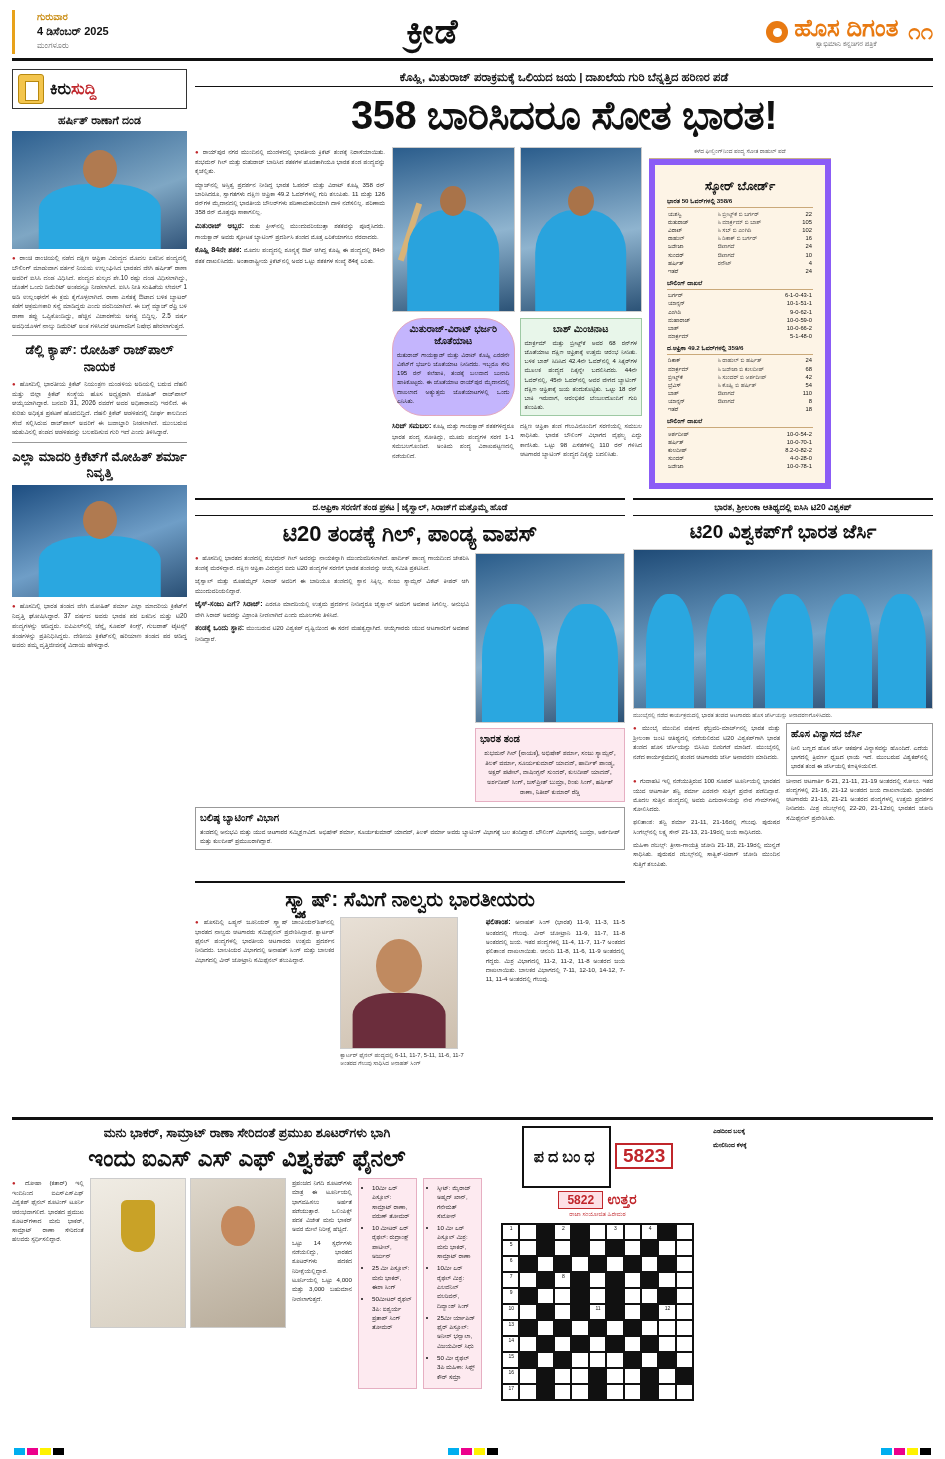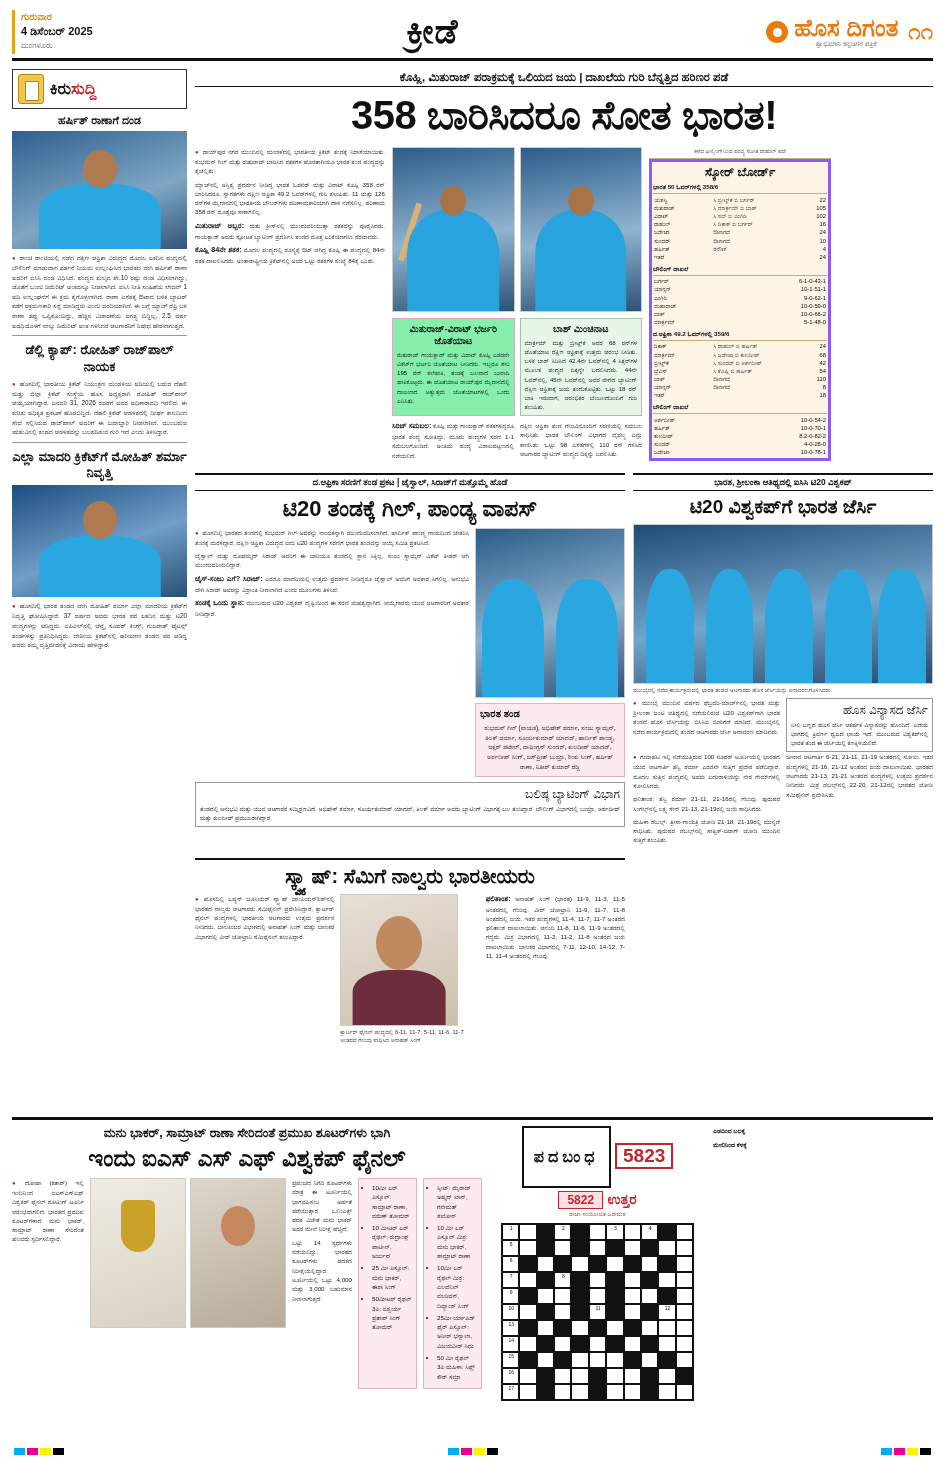--- a/index.html
+++ b/index.html
@@ -9,21 +9,21 @@
     background: #ffffff;
     font-family: "Liberation Sans", sans-serif;
     color: #111;
     overflow: hidden;
   }
   .page { position: relative; width: 945px; height: 1459px; padding: 10px 12px; }
 
   
   .masthead { display: flex; align-items: center; justify-content: space-between;
               border-bottom: 3px solid #111; padding-bottom: 4px; }
-  .mh-left { width: 170px; display: flex; align-items: flex-start; gap: 6px; }
+  .mh-left { width: 170px; display: flex; align-items: flex-start; gap: 22px; }
   .mh-left .bar { width: 3px; height: 44px; background: #e8a21a; }
   .mh-left .dt { font-size: 9px; line-height: 1.45; color: #333; }
   .mh-left .dt .day { color: #c8890c; font-weight: bold; font-size: 9.5px; }
   .mh-left .dt .date { font-weight: bold; font-size: 11px; color:#111; }
   .mh-left .dt .city { font-size: 8px; color:#666; }
   .mh-title { flex: 1; text-align: center; font-size: 34px; font-weight: bold;
               letter-spacing: 1px; color:#111; }
   .mh-right { width: 250px; display:flex; align-items:center; justify-content:flex-end; gap:6px; }
   .mh-right .logo-dot { width: 22px; height: 22px; border-radius: 50%; background:#e87a12;
                         display:flex; align-items:center; justify-content:center; }
@@ -77,29 +77,29 @@
   .ph { flex:1; height:165px; border:1px solid #ccc; position:relative; overflow:hidden;
         background:linear-gradient(170deg,#2b5d8c,#8fb4cf 55%,#2c5377); }
   .ph .player { position:absolute; bottom:0; left:50%; transform:translateX(-50%);
                 width:76%; height:62%; background:#29a3dd; border-radius:42% 42% 0 0; }
   .ph .pface { position:absolute; bottom:58%; left:50%; transform:translateX(-50%);
                width:26px;height:30px;border-radius:50%;background:#a97349;}
   .ph .bat { position:absolute; bottom:30%; left:12%; width:6px;height:60px;background:#d8b377;
              transform:rotate(18deg); }
   .boxes-row { display:flex; gap:5px; margin-top:6px; }
   .bx { flex:1; border:1px solid #aaa; padding:4px; }
-  .bx.pink { background:#86efac; border-color:#e3a8be; }
+  .bx.pink { background:#c4b5fd; border-color:#e3a8be;border-radius:31px; }
   .bx.green { background:#e8f6ea; border-color:#9ec9a4; }
   .bx h4 { margin:0 0 3px; font-size:9.5px; text-align:center; font-weight:bold; }
   .bx p { margin:0; font-size:6.1px; line-height:1.5; text-align:justify; }
 
   
   .sb-cap { font-size:5.8px; color:#444; text-align:center; line-height:1.4;
             border-bottom:1px solid #c8b08a; padding-bottom:3px; }
-  .scorebox { border:3px solid #8b5cf6; background:#fdf4e6; padding:1px; }
+  .scorebox { border:6px solid #8b5cf6; background:#fdf4e6; padding:12px; }
   .scorebox h3 { margin:2px 0 4px; font-size:12px; text-align:center; font-weight:bold; }
   .sb-sub { font-size:6.2px; font-weight:bold; border-bottom:1px solid #caa97a;
             padding-bottom:2px; margin-bottom:2px; }
   table.sc { width:100%; border-collapse:collapse; font-size:5.8px; }
   table.sc td { padding:0.6px 1px; vertical-align:top; }
   table.sc td.nm { width:34%; }
   table.sc td.how { width:44%; color:#333; }
   table.sc td.rn { width:22%; text-align:right; }
 
   
@@ -120,21 +120,21 @@
   .sq-photo .g1 { left:4%; } .sq-photo .g2 { right:4%; }
   .cap { font-size:5.8px; color:#333; margin-top:2px; line-height:1.4; }
   .panel-pink { background:#fdeaf0; border:1px solid #e6afc2; padding:4px; margin-top:5px; }
   .panel-pink h4 { margin:0 0 3px; font-size:10px; text-align:left; font-weight:bold; }
   .teamlist { font-size:6.3px; line-height:1.55; text-align:center; }
   .wide-photo { width:100%; height:160px; border:1px solid #ccc; position:relative;
      background:linear-gradient(170deg,#1f4b77,#74a4c9 55%,#27496e); overflow:hidden;}
   .wide-photo .p { position:absolute; bottom:0; width:16%; height:72%; background:#2aa7e0;
      border-radius:45% 45% 0 0; }
   .box-gray { border:1px solid #999; padding:4px; margin-top:5px; }
-  .box-gray h4 { margin:0 0 3px; font-size:12px; font-weight:normal; text-align:right;}
+  .box-gray h4 { margin:0 0 3px; font-size:10px; font-weight:bold; text-align:left;}
   .box-gray p { margin:0; font-size:6.1px; line-height:1.5; text-align:justify;}
 
   
   .band3 { display:flex; gap:8px; margin-top:9px; }
   .b3-left { flex:1; }
   .b3-right { width:300px; }
   .sq-head { font-size:20px; font-weight:bold; text-align:center; margin:5px 0 6px;}
   .portrait { width:118px; height:132px; border:1px solid #ccc; position:relative;
     background:linear-gradient(160deg,#e8e0d6,#cdbfae); overflow:hidden; }
   .portrait .f { position:absolute; top:16%; left:50%; transform:translateX(-50%);

